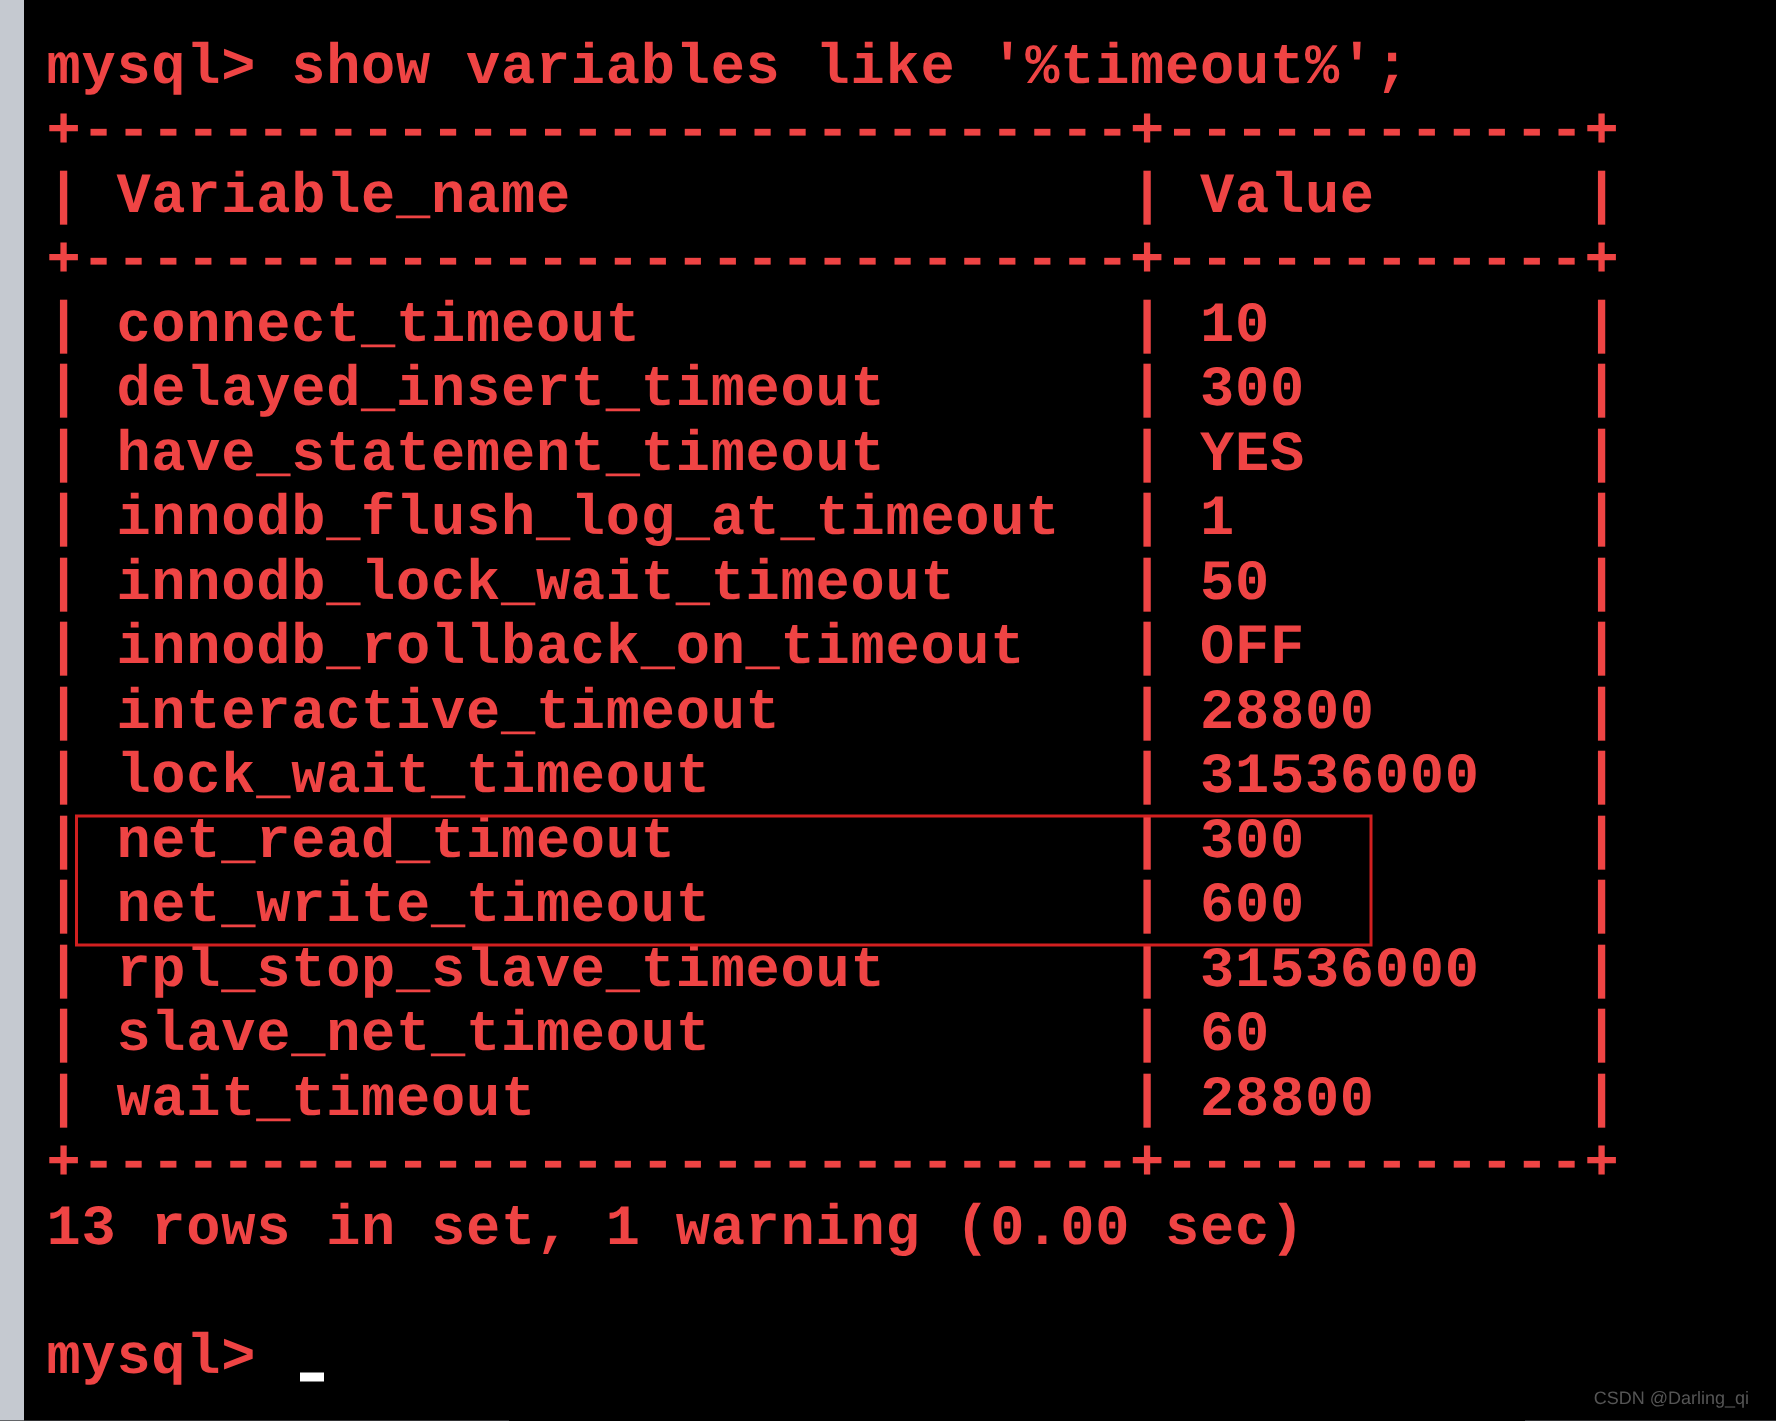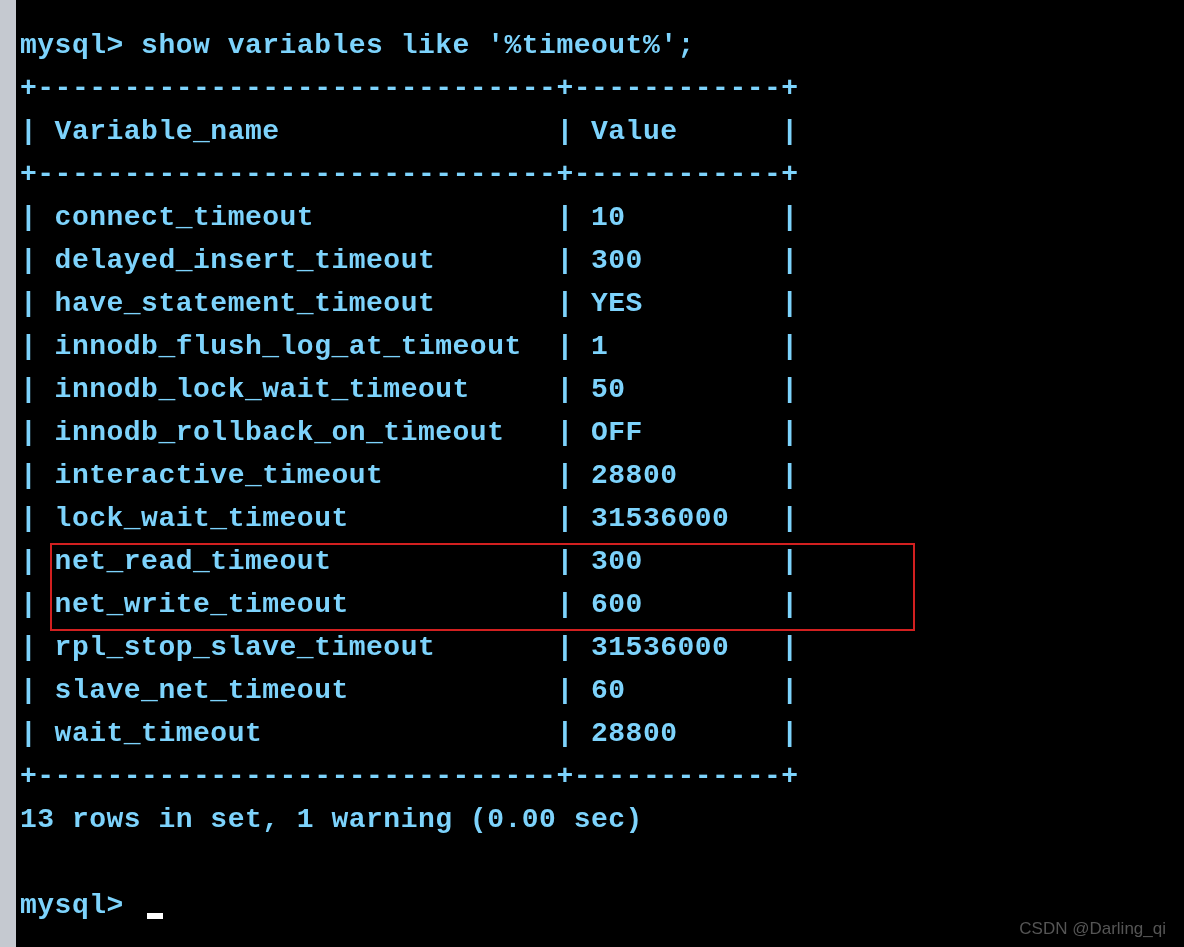--- a/index.html
+++ b/index.html
@@ -10,39 +10,39 @@
       height: 947px;
       overflow: hidden;
     }
     .terminal {
       position: absolute;
       left: 16px;
       top: 0;
       right: 0;
       bottom: 0;
       background: #000;
-      color: #7dd3fc;
-      font-size: 28px;
+      color: #ef4444;
+      font-size: 38px;
       font-weight: bold;
       line-height: 43px;
-      padding: 24px 0 0 4px;
+      padding: 24px 0 0 15px;
       letter-spacing: 0.5px;
       white-space: pre;
     }
     .highlight-box {
       position: absolute;
       border: 2px solid #d22020;
       pointer-events: none;
     }
     .watermark {
       position: absolute;
       right: 18px;
       bottom: 8px;
       color: #555;
-      font-size: 17px;
+      font-size: 12px;
       font-family: Arial, sans-serif;
       font-weight: normal;
       letter-spacing: 0;
     }
     .cursor {
       display: inline-block;
       width: 16px;
       height: 6px;
       background: #fff;
       vertical-align: -6px;

